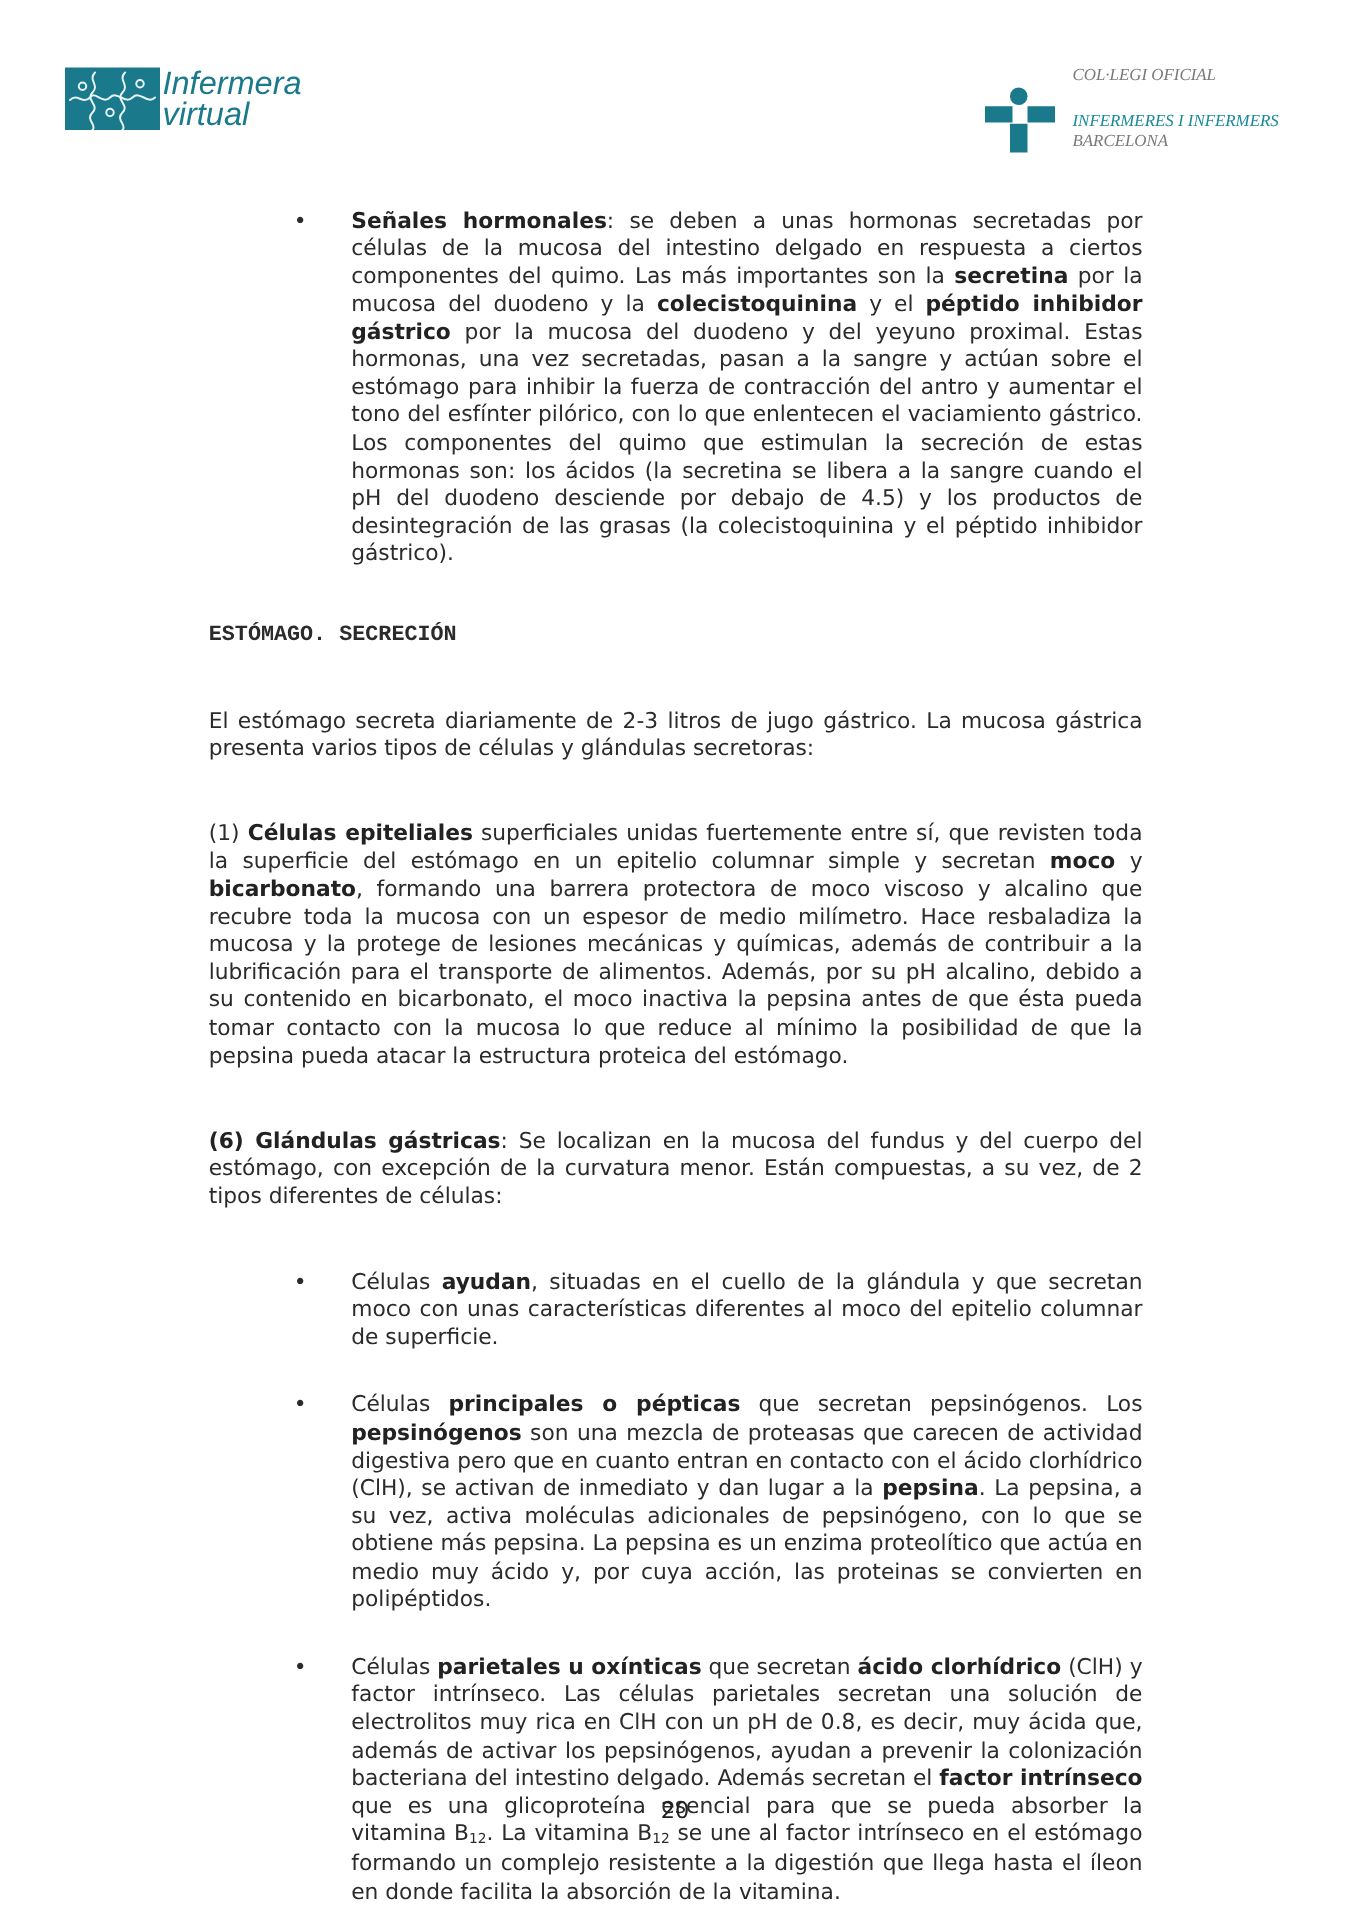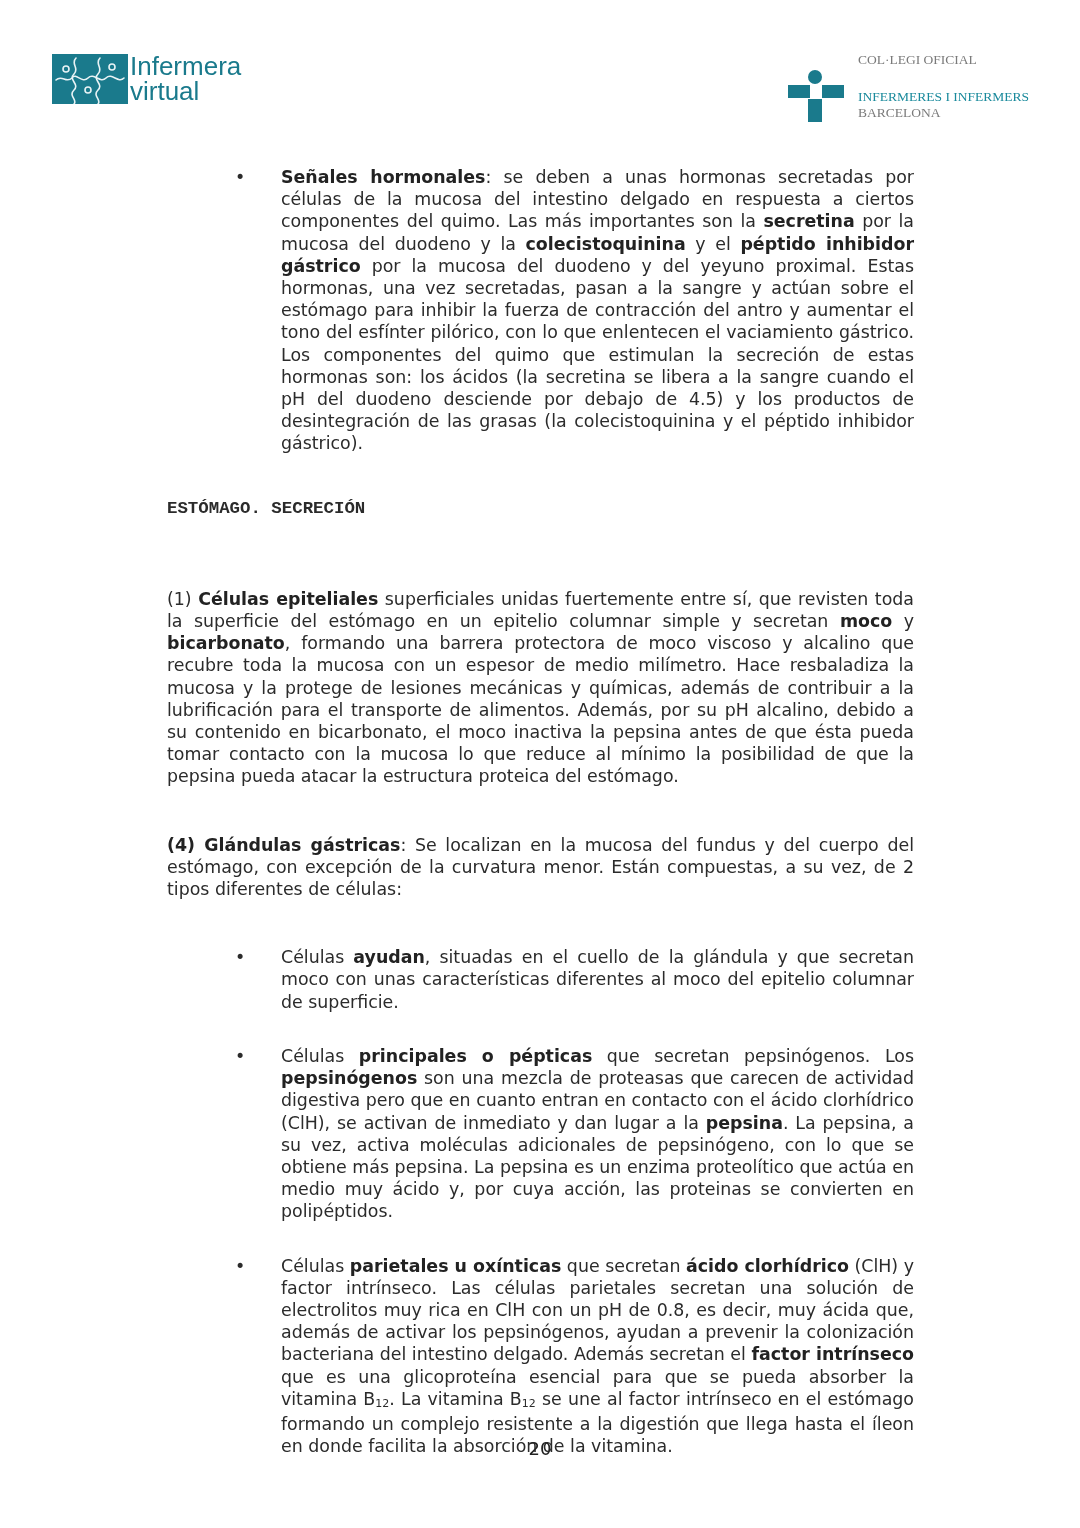--- a/index.html
+++ b/index.html
@@ -1,18 +1,18 @@
 <!DOCTYPE html>
 <html><head>
 <meta charset="utf-8">
 <style>
   html, body { margin: 0; padding: 0; background: #ffffff; }
   body { width: 1080px; height: 1528px; position: relative; overflow: hidden;
          font-family: "DejaVu Sans", sans-serif; color: #2b2b2b; }
-  .header { position: absolute; left: 0; top: 0; width: 1072px; height: 130px; }
+  .header { position: absolute; left: 0; top: 0; width: 1072px; height: 130px; font-style: italic; }
   .logo-left { position: absolute; left: 52px; top: 54px; display: flex; align-items: center; }
   .puzzle { width: 76px; height: 50px; background: #1a7a8c; position: relative; }
   .puzzle svg { position: absolute; left: 0; top: 0; }
   .logo-left-text { margin-left: 2px; color: #1a7a8c; font-family: "Liberation Sans", sans-serif;
                     font-size: 26px; line-height: 25px; }
   .logo-right { position: absolute; left: 788px; top: 52px; display: flex; align-items: flex-end; }
   .cross { position: relative; width: 56px; height: 52px; }
   .cross .dot { position: absolute; left: 20px; top: 0; width: 14px; height: 14px; border-radius: 50%; background: #1a7a8c; }
   .cross .barl { position: absolute; left: 0; top: 15px; width: 22px; height: 13px; background: #1a7a8c; }
   .cross .barr { position: absolute; left: 34px; top: 15px; width: 22px; height: 13px; background: #1a7a8c; }
@@ -74,24 +74,25 @@
 <div class="content">
   <ul class="bullet-list">
     <li class="bullet">
       <span class="dotmark">•</span>
       <p><b>Señales hormonales</b><span>: se deben a unas hormonas secretadas por células de la mucosa del intestino delgado en respuesta a ciertos componentes del quimo. Las más importantes son la </span><b>secretina</b><span> por la mucosa del duodeno y la </span><b>colecistoquinina</b><span> y el </span><b>péptido inhibidor gástrico</b><span> por la mucosa del duodeno y del yeyuno proximal. Estas hormonas, una vez secretadas, pasan a la sangre y actúan sobre el estómago para inhibir la fuerza de contracción del antro y aumentar el tono del esfínter pilórico, con lo que enlentecen el vaciamiento gástrico. Los componentes del quimo que estimulan la secreción de estas hormonas son: los ácidos (la secretina se libera a la sangre cuando el pH del duodeno desciende por debajo de 4.5) y los productos de desintegración de las grasas (la colecistoquinina y el péptido inhibidor gástrico).</span></p>
     </li>
   </ul>
 
   <p class="heading">ESTÓMAGO. SECRECIÓN</p>
   <div class="gap"></div>
+  <p>El estómago secreta diariamente de 2-3 litros de jugo gástrico. La mucosa gástrica presenta varios tipos de células y glándulas secretoras:</p>
   <div class="gap"></div>
   <p><span>(1) </span><b>Células epiteliales</b><span> superficiales unidas fuertemente entre sí, que revisten toda la superficie del estómago en un epitelio columnar simple y secretan </span><b>moco</b><span> y </span><b>bicarbonato</b><span>, formando una barrera protectora de moco viscoso y alcalino que recubre toda la mucosa con un espesor de medio milímetro. Hace resbaladiza la mucosa y la protege de lesiones mecánicas y químicas, además de contribuir a la lubrificación para el transporte de alimentos. Además, por su pH alcalino, debido a su contenido en bicarbonato, el moco inactiva la pepsina antes de que ésta pueda tomar contacto con la mucosa lo que reduce al mínimo la posibilidad de que la pepsina pueda atacar la estructura proteica del estómago.</span></p>
   <div class="gap"></div>
-  <p><b>(4) Glándulas gástricas</b><span>: Se localizan en la mucosa del fundus y del cuerpo del estómago, con excepción de la curvatura menor. Están compuestas, a su vez, de 2 tipos diferentes de células:</span></p>
+  <p><b>(6) Glándulas gástricas</b><span>: Se localizan en la mucosa del fundus y del cuerpo del estómago, con excepción de la curvatura menor. Están compuestas, a su vez, de 2 tipos diferentes de células:</span></p>
   <div class="gap"></div>
 
   <ul class="bullet-list">
     <li class="bullet">
       <span class="dotmark">•</span>
       <p><span>Células </span><b>ayudan</b><span>, situadas en el cuello de la glándula y que secretan moco con unas características diferentes al moco del epitelio columnar de superficie.</span></p>
     </li>
     <div class="gap-s"></div>
     <li class="bullet">
       <span class="dotmark">•</span>

